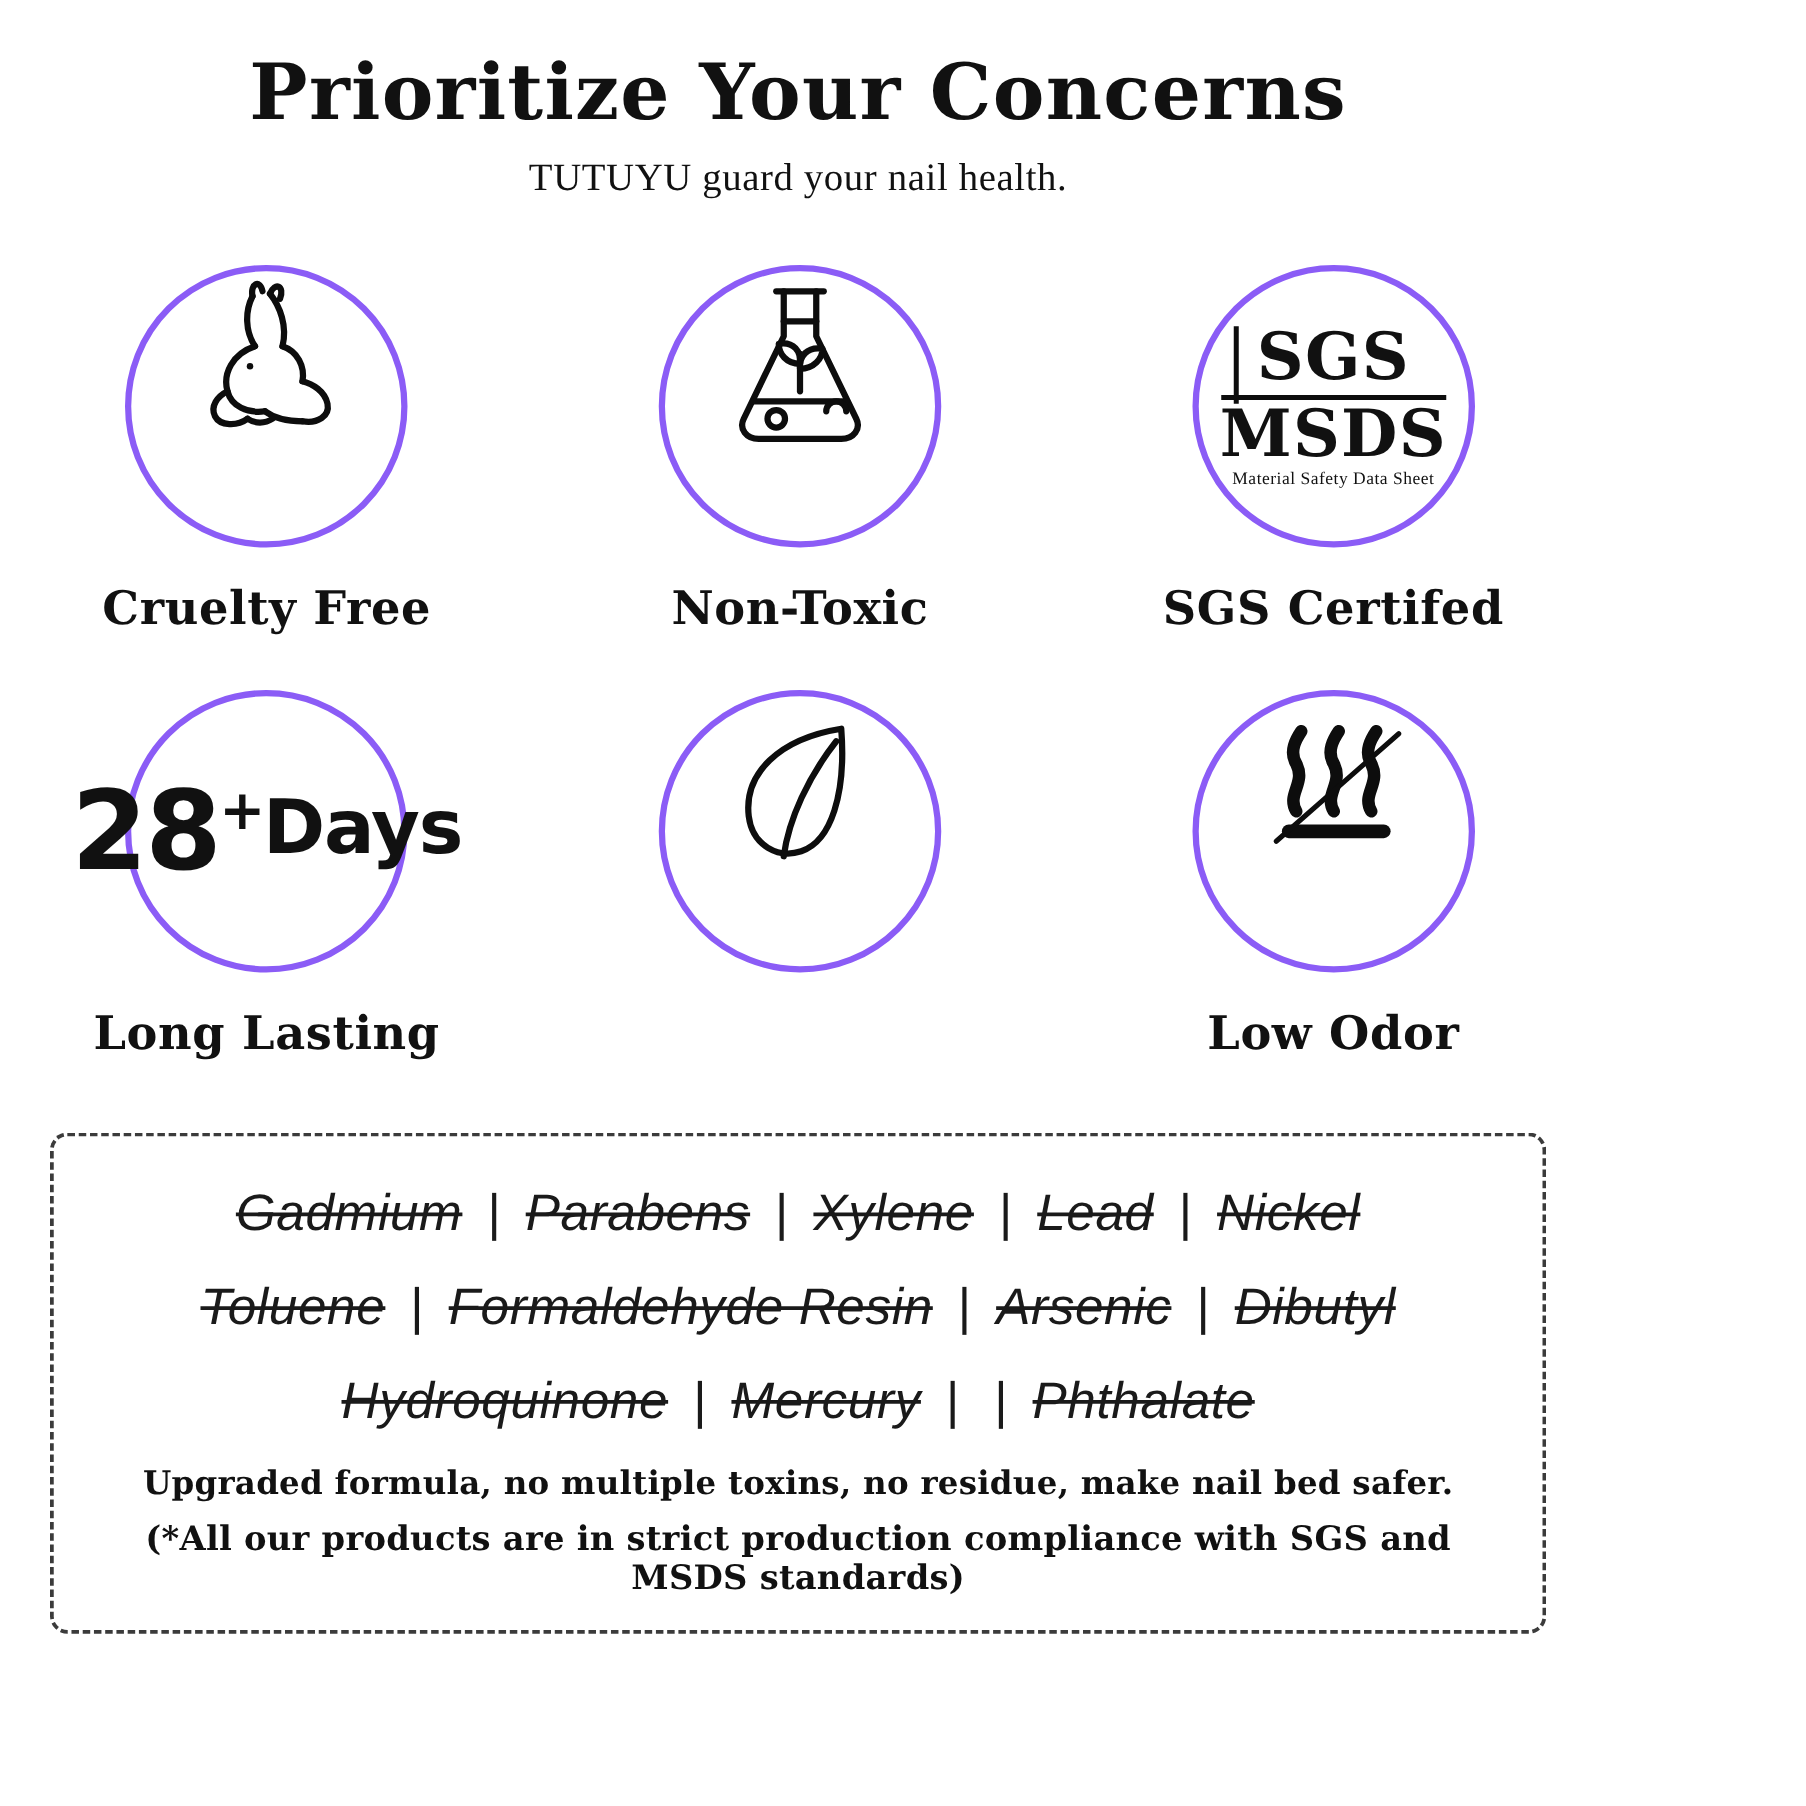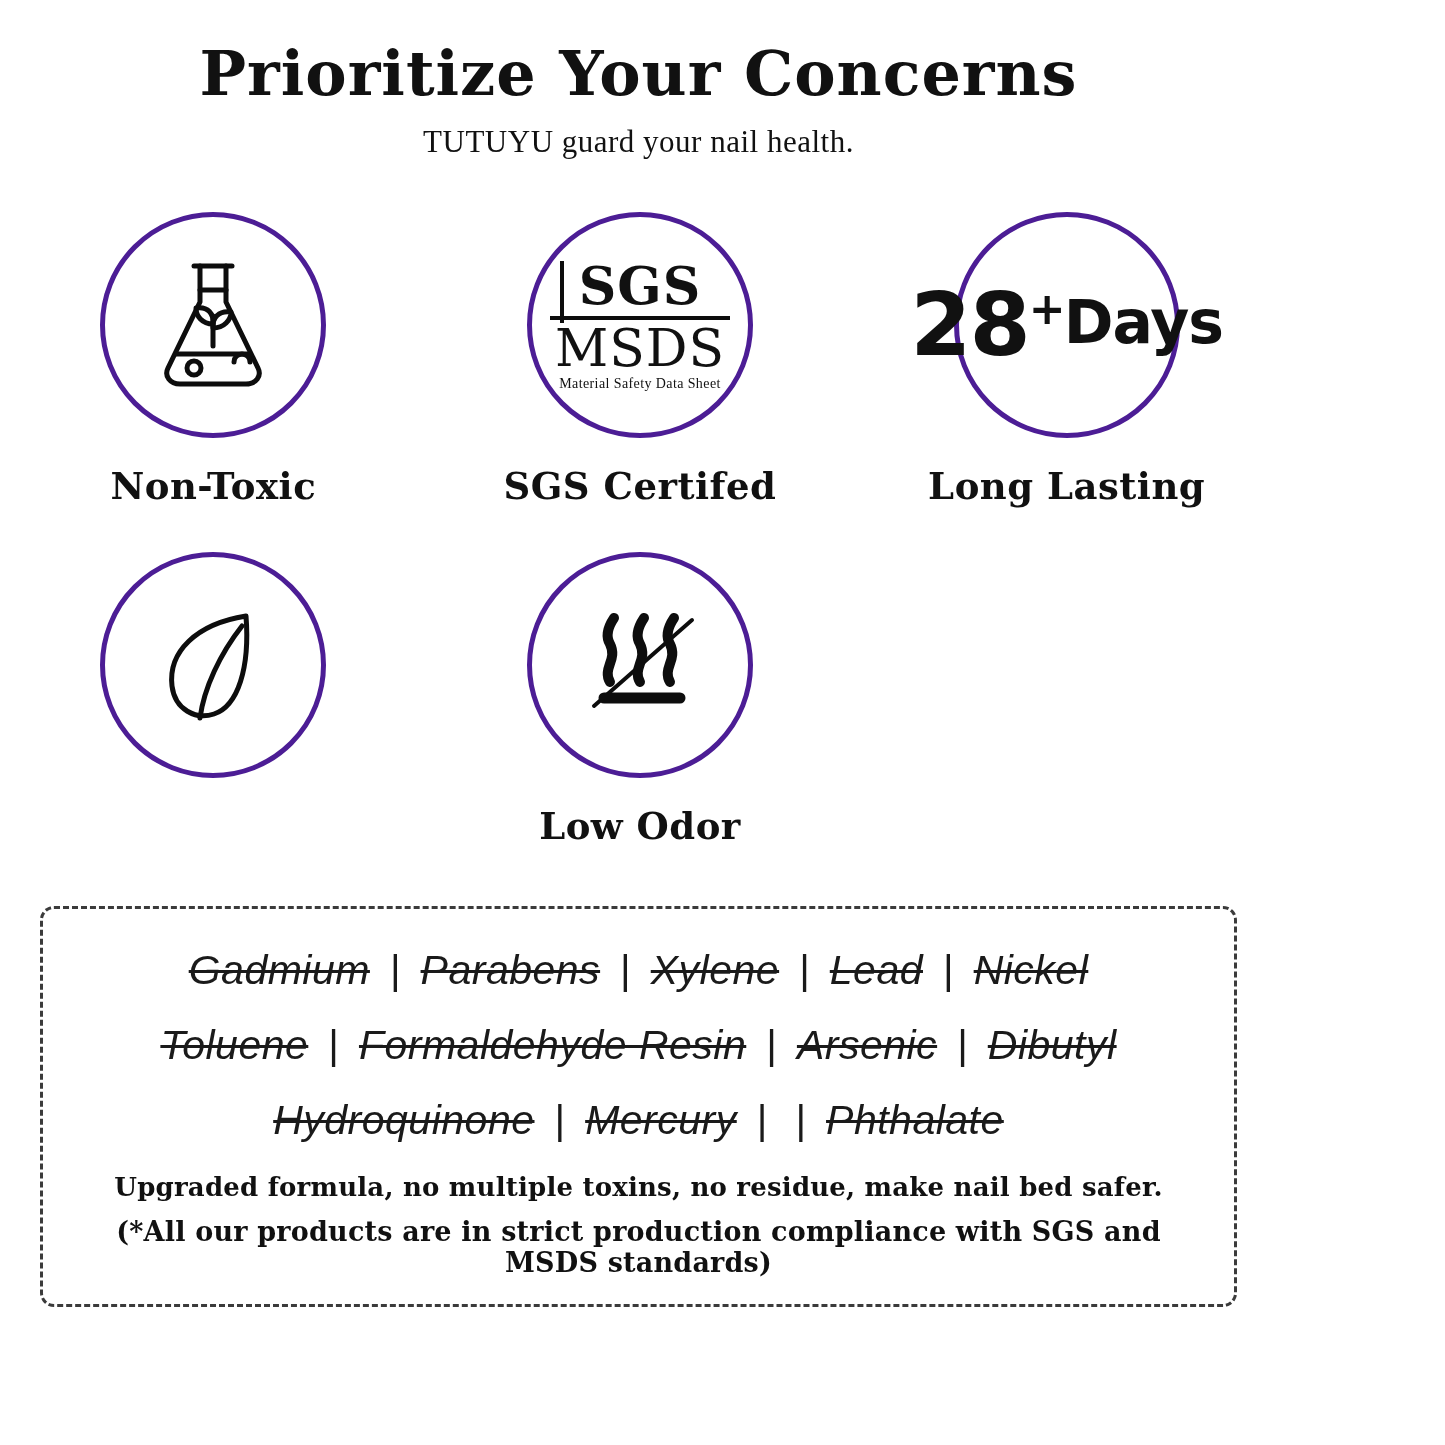--- a/index.html
+++ b/index.html
@@ -48,24 +48,23 @@
     grid-row-gap: 44px;
   }
   .cell {
     display: flex;
     flex-direction: column;
     align-items: center;
   }
   .badge {
     width: 226px;
     height: 226px;
-    border: 5px solid #4c1d95;
+    border: 5px solid #8b5cf6;
     border-radius: 50%;
     display: flex;
-    align-items: center;
     justify-content: center;
     position: relative;
     background: #fff;
   }
   .cell-label {
     font-family: "DejaVu Serif", serif;
     font-weight: 700;
     font-size: 37px;
     margin-top: 26px;
     letter-spacing: 0.5px;
@@ -91,21 +90,21 @@
     letter-spacing: 1px;
   }
   .sgs-rule {
     width: 180px;
     height: 4px;
     background: #0d0d0d;
     margin: 4px 0 2px 0;
   }
   .sgs-bottom {
     font-family: "DejaVu Serif", serif;
-    font-weight: 400;
+    font-weight: 700;
     font-size: 52px;
     letter-spacing: 1px;
   }
   .sgs-sub {
     font-family: "Liberation Serif", serif;
     font-size: 14px;
     letter-spacing: 0.4px;
     margin-top: 3px;
   }
   .sgs-tick {
@@ -196,20 +195,40 @@
 
 <div class="page">
 
   <div class="header">
     <h1 class="title">Prioritize Your Concerns</h1>
     <p class="subtitle">TUTUYU guard your nail health.</p>
   </div>
 
   <div class="grid">
 
+    <div class="cell">
+      <div class="badge">
+        <span>
+          <svg width="150" height="140" viewBox="0 0 150 140" fill="none" stroke="#0d0d0d" stroke-width="5" stroke-linecap="round" stroke-linejoin="round">
+            <path d="M64 20 C58 32 58 48 66 60"></path>
+            <path d="M78 18 C86 28 92 44 88 60"></path>
+            <path d="M64 20 C62 10 70 6 72 16"></path>
+            <path d="M78 18 C82 8 90 12 86 22"></path>
+            <path d="M66 60 C48 66 40 82 44 96 C47 108 60 114 74 112"></path>
+            <path d="M88 60 C100 64 106 76 104 88"></path>
+            <path d="M104 88 C112 90 122 96 124 106 C126 116 116 122 104 120"></path>
+            <path d="M74 112 C82 118 94 120 104 120"></path>
+            <path d="M44 96 C36 100 30 108 34 116 C38 124 52 124 60 118"></path>
+            <path d="M60 118 C66 122 74 122 80 118"></path>
+            <circle cx="62" cy="76" r="2.6" fill="#0d0d0d" stroke="none"></circle>
+          </svg>
+        </span>
+      </div>
+      <div class="cell-label">Cruelty Free</div>
+    </div>
 
     <div class="cell">
       <div class="badge">
         <span>
           <svg width="150" height="150" viewBox="0 0 150 150" fill="none" stroke="#0d0d0d" stroke-width="5" stroke-linecap="round" stroke-linejoin="round">
             <path d="M56 16 H94"></path>
             <path d="M62 16 V52 L30 118 C26 126 32 134 42 134 H108 C118 134 124 126 120 118 L88 52 V16"></path>
             <path d="M62 40 H88"></path>
             <path d="M38 104 H112"></path>
             <circle cx="56" cy="118" r="7"></circle>

